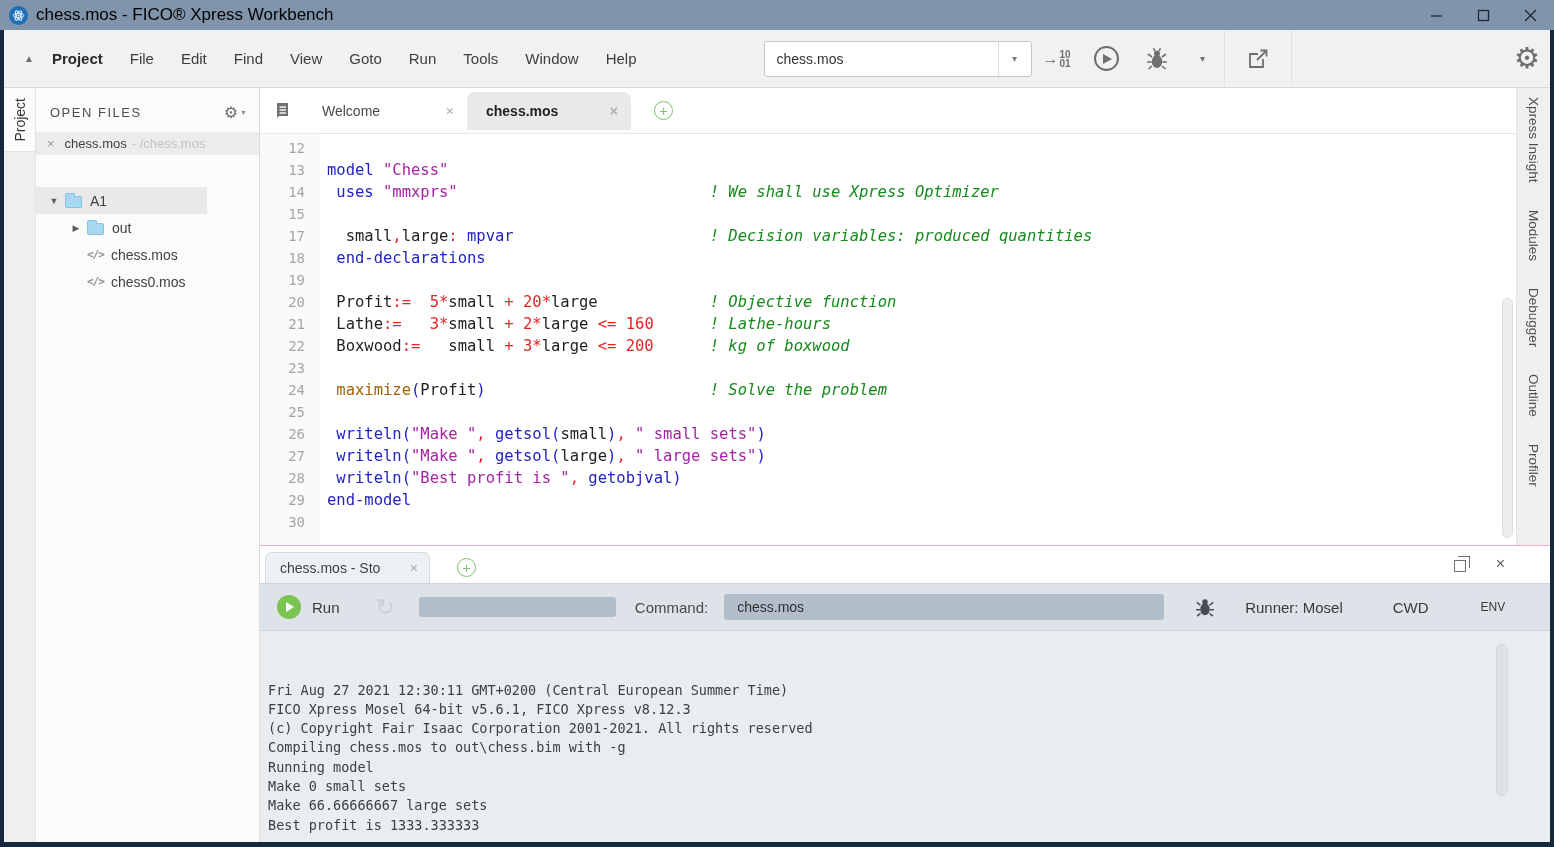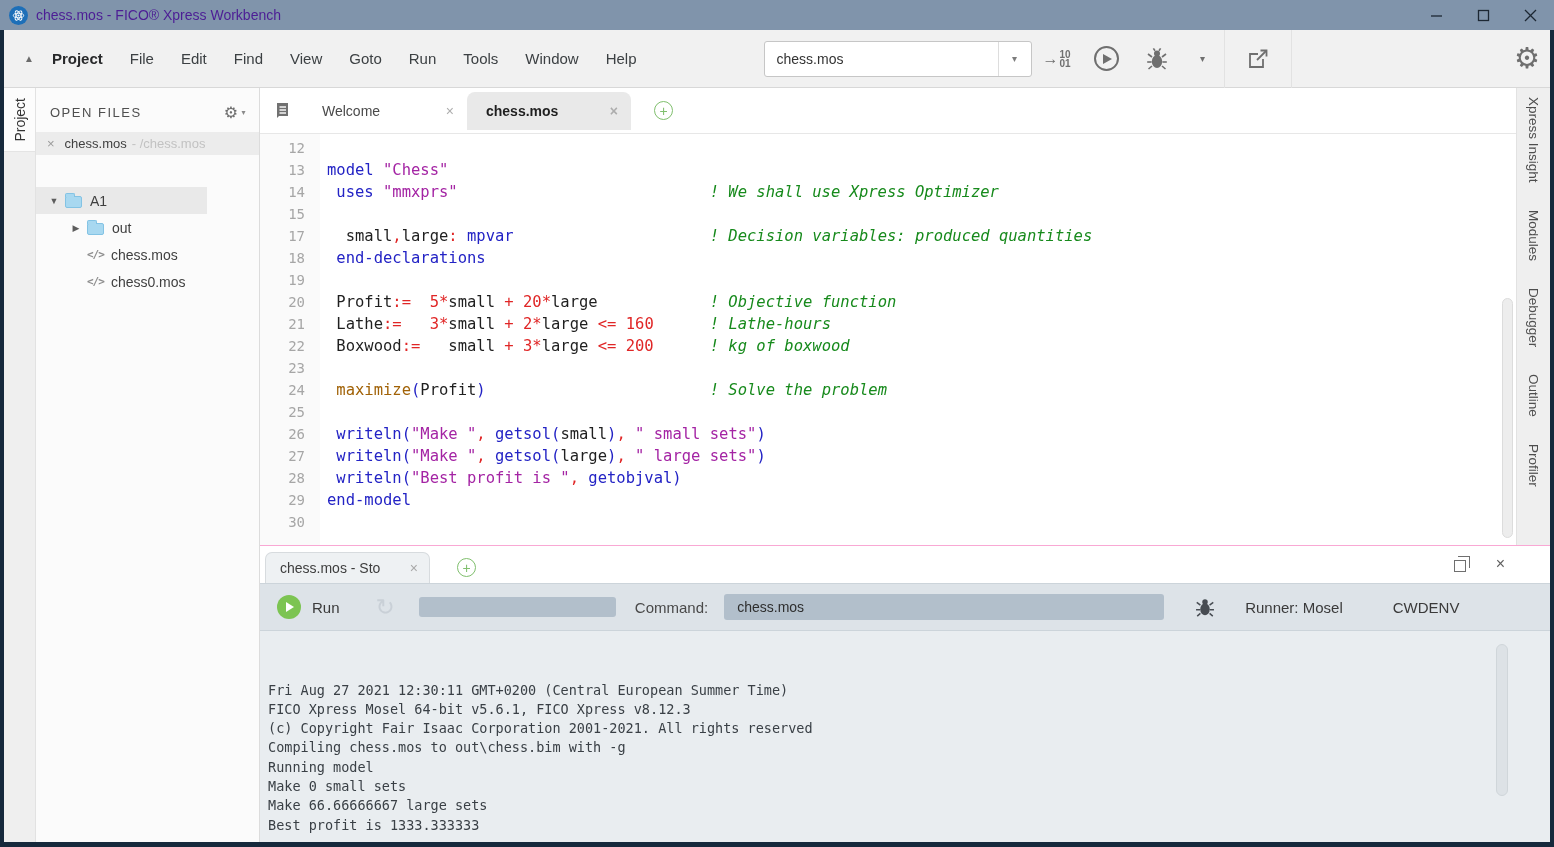--- a/index.html
+++ b/index.html
@@ -2,21 +2,21 @@
 <html><head>
 <meta charset="utf-8">
 <style>
   *{margin:0;padding:0;box-sizing:border-box}
   html,body{width:1554px;height:847px;overflow:hidden;font-family:"Liberation Sans",sans-serif;background:#16293c}
   .window{width:1554px;height:847px;display:flex;flex-direction:column;background:#16293c}
 
   
   .titlebar{height:30px;background:#8094ab;display:flex;align-items:center;padding-left:9px;flex:none}
   .logo{width:19px;height:19px;border-radius:50%;background:#1d6fb8;display:flex;align-items:center;justify-content:center;margin-right:8px;flex:none}
-  .title-text{font-size:14px;color:#4c1d95}
+  .title-text{font-size:17px;color:#000000}
   .win-controls{margin-left:auto;display:flex;height:100%}
   .win-btn{width:47px;height:100%;display:flex;align-items:center;justify-content:center;cursor:default}
 
   
   .chrome{flex:1;margin:0 4px 5px;background:#fff;display:flex;flex-direction:column;min-height:0}
 
   
   .menubar{height:58px;background:#f1f1f1;border-bottom:1px solid #d8d8d8;display:flex;align-items:center;flex:none}
   .collapse{margin:0 18px 0 20px;color:#6b6b6b;font-size:10px}
   .menu-items{display:flex;align-items:center}
@@ -97,21 +97,21 @@
   .play-btn{width:24px;height:24px;border-radius:50%;background:#7cc452;margin-left:17px;display:flex;align-items:center;justify-content:center;flex:none}
   .play-tri{width:0;height:0;border-left:8px solid #fff;border-top:5px solid transparent;border-bottom:5px solid transparent;margin-left:2px}
   .run-label{font-size:15px;color:#3a3a3a;margin-left:11px}
   .refresh{font-size:23px;color:#c9d0d7;margin-left:36px;line-height:1}
   .progress{width:197px;height:20px;background:#b2bfcb;border-radius:3px;margin-left:24px;flex:none}
   .cmd-label{font-size:15px;color:#4a4a4a;margin-left:19px}
   .cmd-input{width:440px;height:26px;background:#b2bfcb;border-radius:3px;margin-left:16px;display:flex;align-items:center;padding:0 13px;font-size:14px;color:#2e2e2e;flex:none}
   .bp-bug{margin-left:30px;display:flex}
   .runner{font-size:15px;color:#3a3a3a;margin-left:29px}
   .cwd{font-size:15px;color:#3a3a3a;margin-left:50px}
-  .env{font-size:15px;color:#3a3a3a;}
+  .env{font-size:12px;color:#3a3a3a;margin-left:52px}
 
   .console{flex:1;background:#e9edf0;font-family:"DejaVu Sans Mono",monospace;font-size:13.5px;color:#3a4046;padding:11px 0 0 8px;line-height:19.3px;position:relative;overflow:hidden;white-space:pre;min-height:0}
   .cline{height:19.3px}
   .console-scroll{position:absolute;right:42px;top:13px;width:12px;height:152px;background:#dde2e6;border:1px solid #d0d6da;border-radius:6px}
 </style>
 </head>
 <body>
 
 <div class="window">
 

